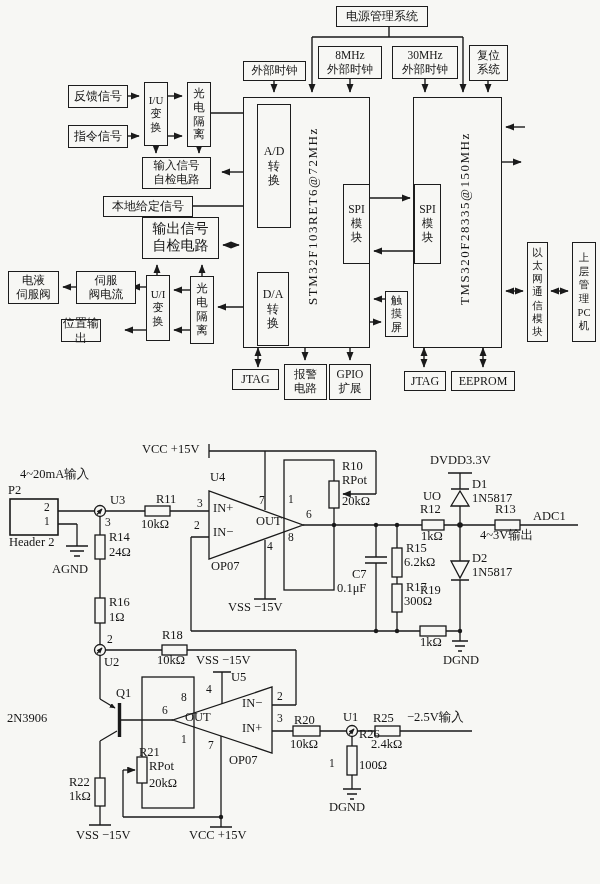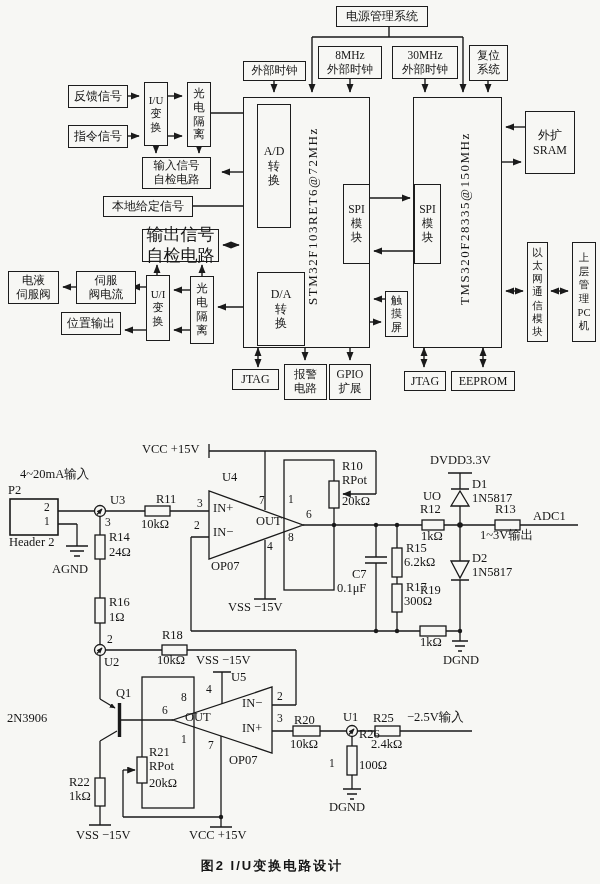--- a/index.html
+++ b/index.html
@@ -173,55 +173,53 @@
 <div class="b" style="left:144px;top:82px;width:24px;height:64px;font-size:11px">I/U
 变
 换</div>
 <div class="b" style="left:187px;top:82px;width:24px;height:65px;font-size:11.5px">光
 电
 隔
 离</div>
 <div class="b" style="left:142px;top:157px;width:69px;height:32px;font-size:11.5px">输入信号
 自检电路</div>
 <div class="b" style="left:103px;top:196px;width:90px;height:21px">本地给定信号</div>
-<div class="b" style="left:142px;top:229px;width:77px;height:33px;font-size:17px">输出信号
+<div class="b" style="left:142px;top:217px;width:77px;height:42px;font-size:14px">输出信号
 自检电路</div>
 <div class="b" style="left:8px;top:271px;width:51px;height:33px;font-size:11.5px">电液
 伺服阀</div>
 <div class="b" style="left:76px;top:271px;width:60px;height:33px;font-size:11.5px">伺服
 阀电流</div>
 <div class="b" style="left:146px;top:275px;width:24px;height:66px;font-size:11px">U/I
 变
 换</div>
 <div class="b" style="left:190px;top:276px;width:24px;height:68px;font-size:11.5px">光
 电
 隔
 离</div>
-<div class="b" style="left:61px;top:312px;width:60px;height:23px">位置输出</div>
+<div class="b" style="left:61px;top:319px;width:40px;height:23px">位置输出</div>
 
 <div class="b" style="left:243px;top:97px;width:127px;height:251px"></div>
 <div class="b" style="left:257px;top:104px;width:34px;height:124px">A/D
 转
 换</div>
-<div class="b" style="left:257px;top:272px;width:48px;height:74px">D/A
+<div class="b" style="left:257px;top:272px;width:32px;height:74px">D/A
 转
 换</div>
 <div class="vt" style="left:305px;top:145px;height:160px">STM32F103RET6@72MHz</div>
 <div class="b" style="left:343px;top:184px;width:27px;height:80px;font-size:11.5px">SPI
 模
 块</div>
 
 <div class="b" style="left:413px;top:97px;width:89px;height:251px"></div>
 <div class="vt" style="left:457px;top:145px;height:160px">TMS320F28335@150MHz</div>
 <div class="b" style="left:414px;top:184px;width:27px;height:80px;font-size:11.5px">SPI
 模
 块</div>
 
-<div class="b" style="left:525px;top:111px;width:50px;height:63px">外扩
-SRAM</div>
 <div class="b" style="left:385px;top:291px;width:23px;height:46px;font-size:11px">触
 摸
 屏</div>
 <div class="b" style="left:527px;top:242px;width:21px;height:100px;font-size:10.5px;line-height:1.25">以
 太
 网
 通
 信
 模
 块</div>
@@ -253,21 +251,21 @@
 <div class="lb" style="left:141px;top:518px">10kΩ</div>
 <div class="lb" style="left:109px;top:531px">R14</div>
 <div class="lb" style="left:109px;top:546px">24Ω</div>
 <div class="lb" style="left:109px;top:596px">R16</div>
 <div class="lb" style="left:109px;top:611px">1Ω</div>
 <div class="lb sm" style="left:107px;top:633px">2</div>
 <div class="lb" style="left:104px;top:656px">U2</div>
 <div class="lb" style="left:162px;top:629px">R18</div>
 <div class="lb" style="left:157px;top:654px">10kΩ</div>
 
-<div class="lb" style="left:222px;top:471px">U4</div>
+<div class="lb" style="left:210px;top:471px">U4</div>
 <div class="lb sm" style="left:259px;top:494px">7</div>
 <div class="lb sm" style="left:197px;top:497px">3</div>
 <div class="lb sm" style="left:194px;top:519px">2</div>
 <div class="lb" style="left:213px;top:502px">IN+</div>
 <div class="lb" style="left:213px;top:526px">IN−</div>
 <div class="lb" style="left:256px;top:515px">OUT</div>
 <div class="lb sm" style="left:306px;top:508px">6</div>
 <div class="lb sm" style="left:288px;top:493px">1</div>
 <div class="lb sm" style="left:288px;top:531px">8</div>
 <div class="lb sm" style="left:267px;top:540px">4</div>
@@ -279,21 +277,21 @@
 <div class="lb" style="left:342px;top:495px">20kΩ</div>
 
 <div class="lb" style="left:430px;top:454px">DVDD3.3V</div>
 <div class="lb" style="left:472px;top:478px">D1</div>
 <div class="lb" style="left:472px;top:492px">1N5817</div>
 <div class="lb" style="left:423px;top:490px">UO</div>
 <div class="lb" style="left:420px;top:503px">R12</div>
 <div class="lb" style="left:421px;top:530px">1kΩ</div>
 <div class="lb" style="left:495px;top:503px">R13</div>
 <div class="lb" style="left:533px;top:510px">ADC1</div>
-<div class="lb" style="left:480px;top:529px">1~3V输出</div>
+<div class="lb" style="left:480px;top:529px">4~3V输出</div>
 <div class="lb" style="left:472px;top:552px">D2</div>
 <div class="lb" style="left:472px;top:566px">1N5817</div>
 <div class="lb" style="left:352px;top:568px">C7</div>
 <div class="lb" style="left:337px;top:582px">0.1μF</div>
 <div class="lb" style="left:406px;top:542px">R15</div>
 <div class="lb" style="left:404px;top:556px">6.2kΩ</div>
 <div class="lb" style="left:406px;top:581px">R17</div>
 <div class="lb" style="left:404px;top:595px">300Ω</div>
 <div class="lb" style="left:420px;top:584px">R19</div>
 <div class="lb" style="left:420px;top:636px">1kΩ</div>
@@ -308,34 +306,33 @@
 <div class="lb" style="left:242px;top:697px">IN−</div>
 <div class="lb" style="left:185px;top:711px">OUT</div>
 <div class="lb sm" style="left:277px;top:712px">3</div>
 <div class="lb" style="left:242px;top:722px">IN+</div>
 <div class="lb sm" style="left:181px;top:733px">1</div>
 <div class="lb sm" style="left:208px;top:739px">7</div>
 <div class="lb" style="left:229px;top:754px">OP07</div>
 
 <div class="lb" style="left:116px;top:687px">Q1</div>
 <div class="lb" style="left:7px;top:712px">2N3906</div>
-<div class="lb" style="left:149px;top:746px">R21</div>
+<div class="lb" style="left:139px;top:746px">R21</div>
 <div class="lb" style="left:149px;top:760px">RPot</div>
 <div class="lb" style="left:149px;top:777px">20kΩ</div>
 <div class="lb" style="left:69px;top:776px">R22</div>
 <div class="lb" style="left:69px;top:790px">1kΩ</div>
 <div class="lb" style="left:76px;top:829px">VSS −15V</div>
 <div class="lb" style="left:189px;top:829px">VCC +15V</div>
 
 <div class="lb" style="left:294px;top:714px">R20</div>
 <div class="lb" style="left:290px;top:738px">10kΩ</div>
 <div class="lb" style="left:343px;top:711px">U1</div>
 <div class="lb" style="left:373px;top:712px">R25</div>
 <div class="lb" style="left:371px;top:738px">2.4kΩ</div>
 <div class="lb" style="left:407px;top:711px">−2.5V输入</div>
 <div class="lb" style="left:359px;top:728px">R26</div>
 <div class="lb" style="left:359px;top:759px">100Ω</div>
 <div class="lb sm" style="left:329px;top:757px">1</div>
 <div class="lb" style="left:329px;top:801px">DGND</div>
 
-<div class="cap" style="left:157px;top:858px;width:230px">图2  I/U变换电路设计</div>
 
 </div>
 
 </body></html>

